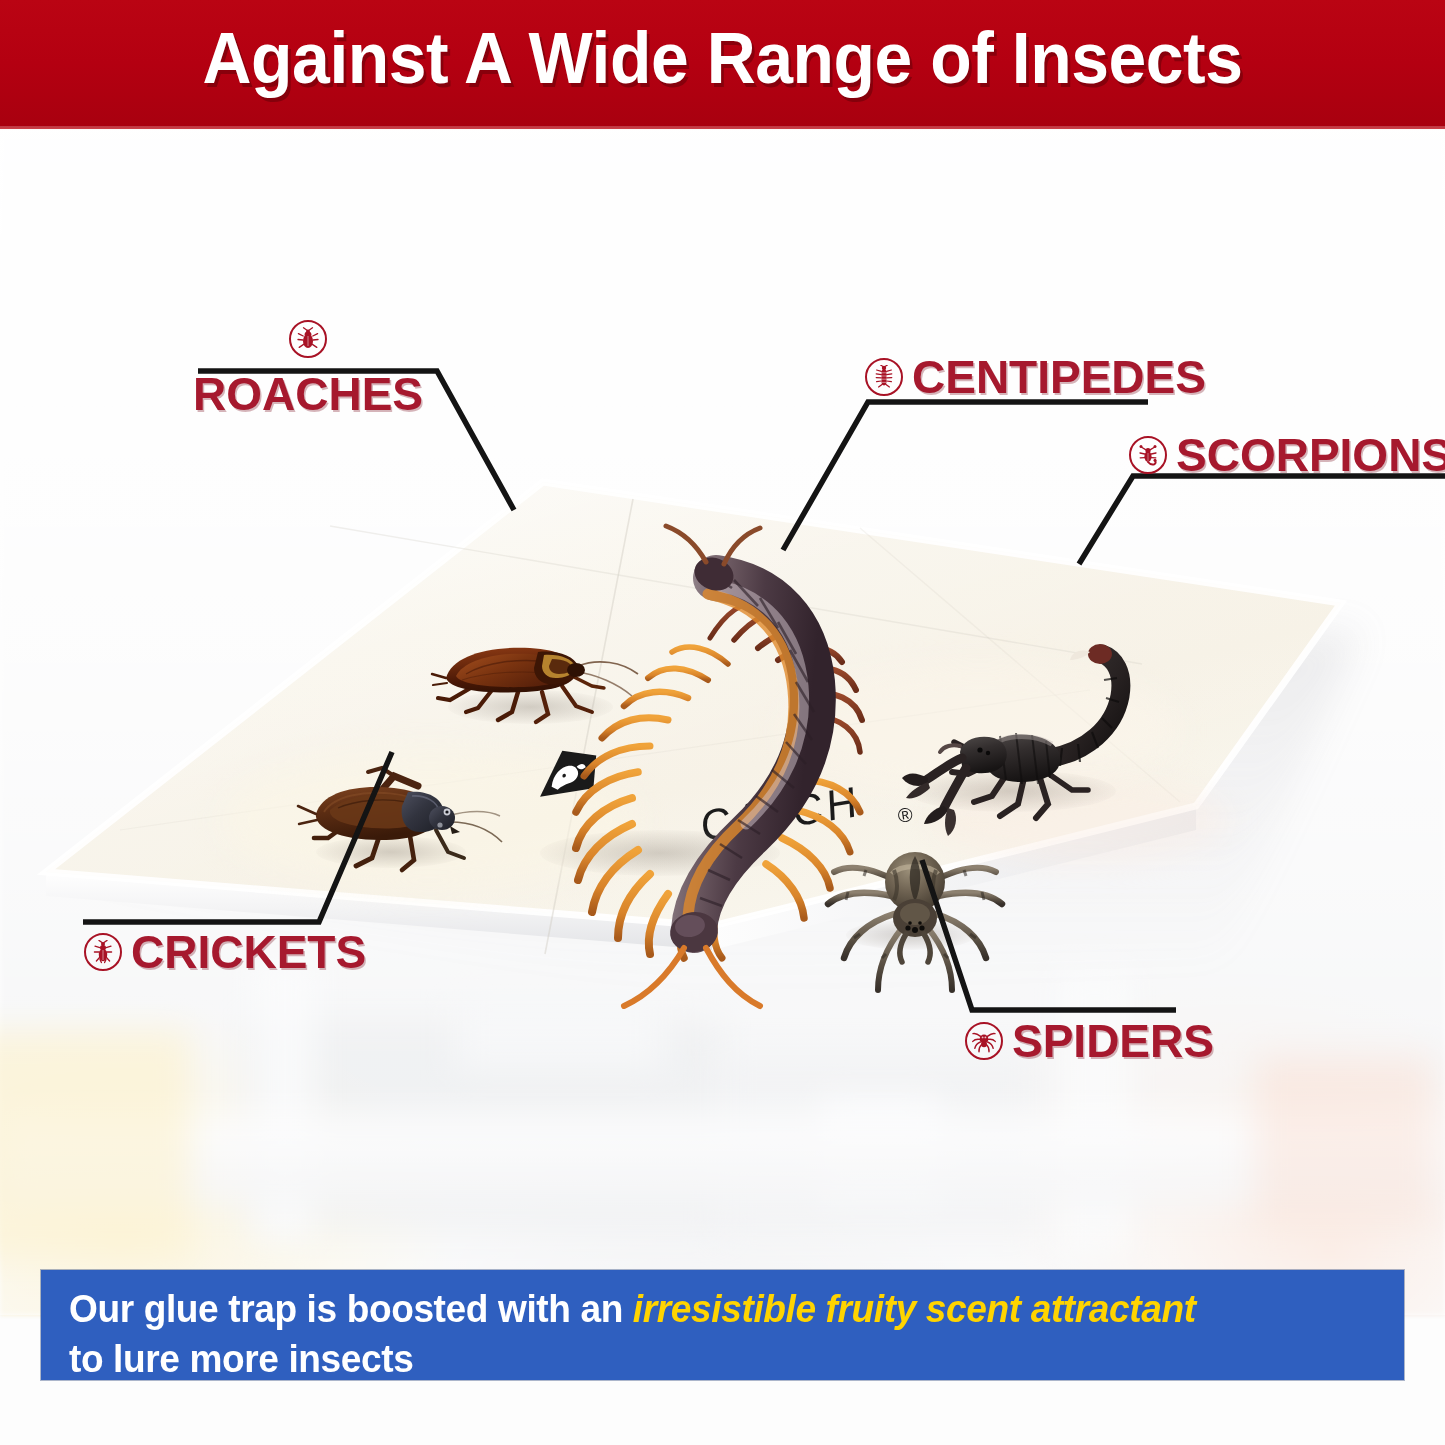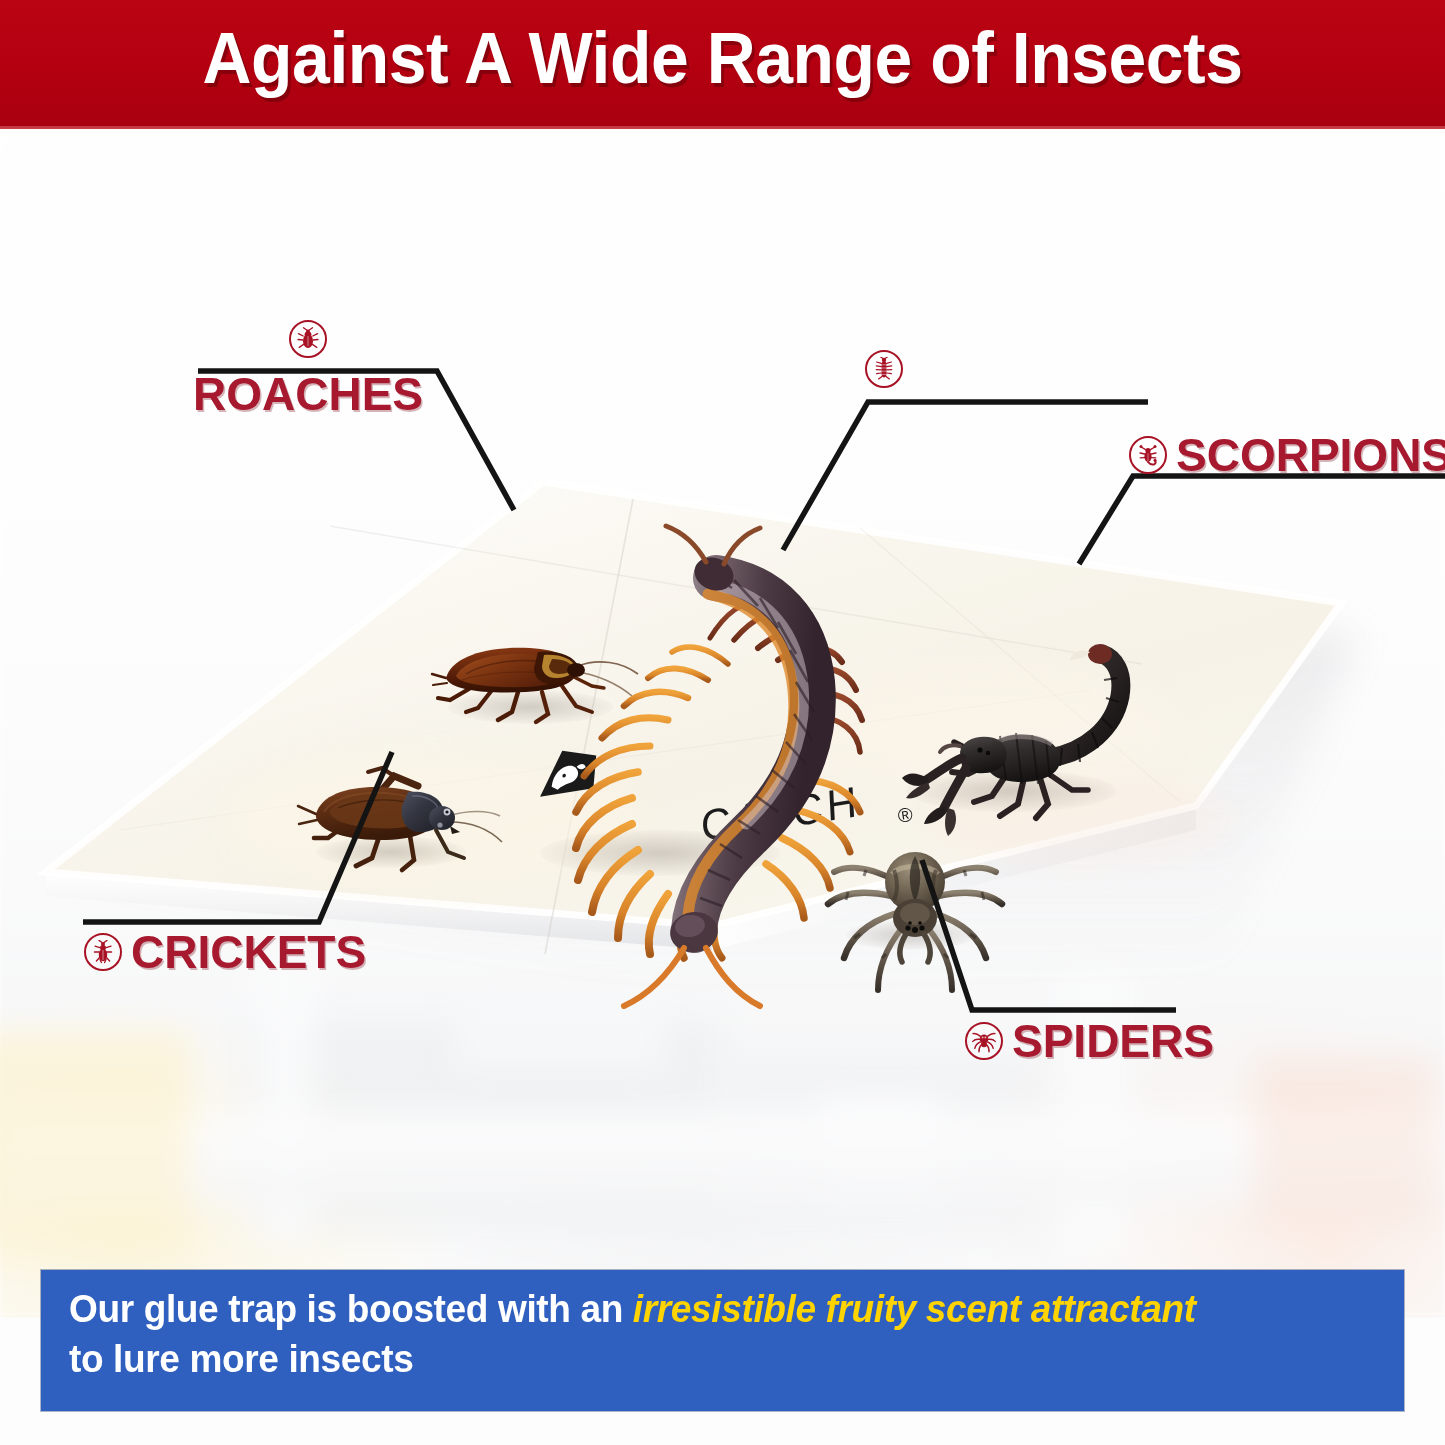--- a/index.html
+++ b/index.html
@@ -110,21 +110,21 @@
     text-shadow:1.5px 1.5px 0 rgba(120,10,25,.30);
   }
   .c-roaches{left:193px;top:320px;flex-direction:column;}
   .c-centipedes{left:865px;top:350px;}
   .c-scorpions{left:1129px;top:428px;}
   .c-crickets{left:84px;top:925px;}
   .c-spiders{left:965px;top:1014px;}
 
   
   .footer-band{
-    position:absolute;left:41px;top:1270px;width:1363px;height:141px;
+    position:absolute;left:41px;top:1270px;width:1363px;height:110px;
     background:#2f5fbf;
     box-shadow:0 0 0 1px rgba(20,50,110,.35);
   }
   .footer-text{
     position:absolute;left:28px;top:14px;width:1330px;
     color:#ffffff;
     font-family:"Liberation Sans",sans-serif;
     font-weight:bold;
     font-size:39px;
     line-height:50px;
@@ -591,20 +591,21 @@
             <path d="M14 19.4 L17.4 22"></path>
         </g>
         <g stroke="#ffffff" stroke-width="0.8" opacity=".6">
           <path d="M9.8 7.8 L14.2 7.8"></path>
             <path d="M9.8 11 L14.2 11"></path>
           <path d="M9.8 14.2 L14.2 14.2"></path>
             <path d="M9.8 17.4 L14.2 17.4"></path>
         </g>
       </svg>
     </span>
+    <span class="txt">CENTIPEDES</span>
   </div>
 
   <div class="callout c-scorpions">
     <span class="badge">
       <svg width="24" height="24" viewBox="0 0 24 24">
         <ellipse cx="12" cy="13.5" rx="3.6" ry="5.2" fill="#a81225"></ellipse>
         <ellipse cx="12" cy="7.6" rx="2.6" ry="2.6" fill="#a81225"></ellipse>
         <path d="M12 19 C13.6 21 16.2 22 18.4 21.2 C19.6 20.6 20 19.2 19.2 18" stroke="#a81225" stroke-width="2" fill="none" stroke-linecap="round"></path>
         <circle cx="19" cy="17.2" r="1.5" fill="#a81225"></circle>
         <g stroke="#a81225" stroke-width="1.3" fill="none" stroke-linecap="round">

